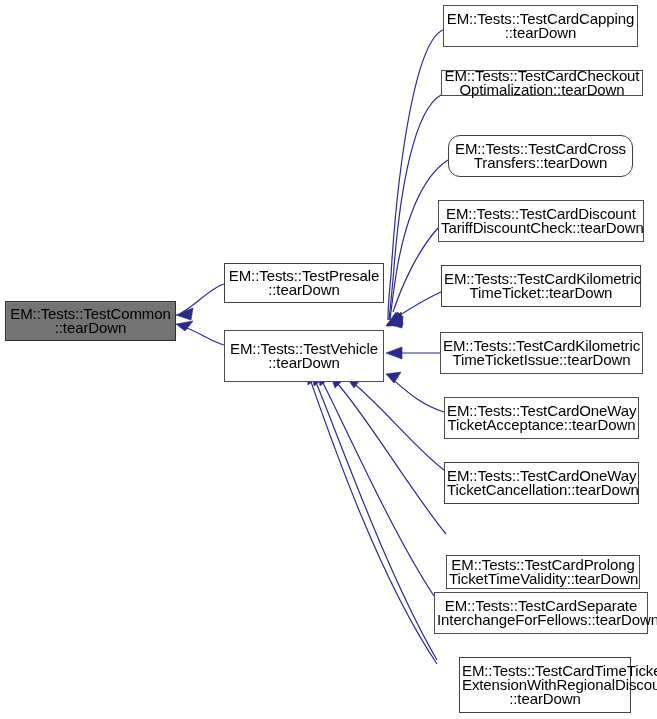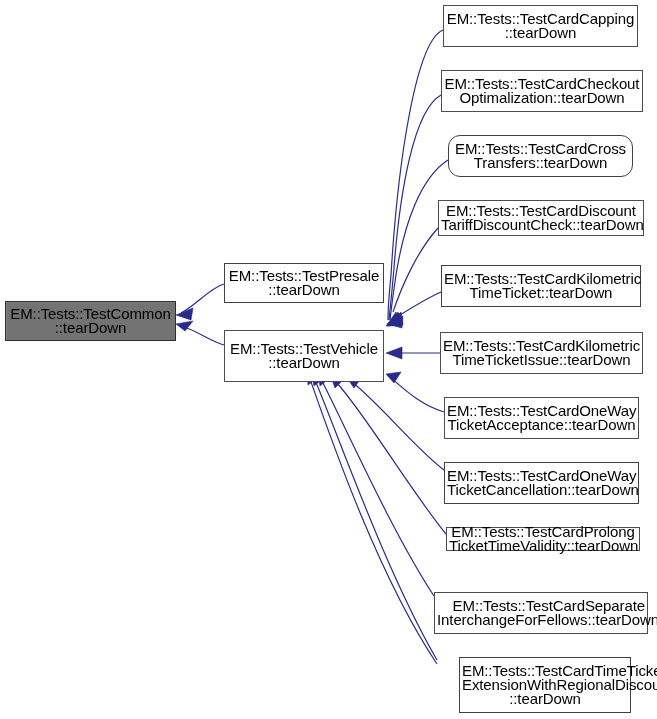--- a/index.html
+++ b/index.html
@@ -133,36 +133,36 @@
 
   <div id="node-layer">
       <div class="node root" style="left: 5px; top: 301px; width: 171px; height: 40px;"><span class="node-label">EM::Tests::TestCommon
 ::tearDown</span></div>
       <div class="node" style="left: 224px; top: 263px; width: 160px; height: 40px; text-align: center;"><span class="node-label">EM::Tests::TestPresale
 ::tearDown</span></div>
       <div class="node thick" style="left: 224px; top: 330px; width: 160px; height: 52px;"><span class="node-label">EM::Tests::TestVehicle
 ::tearDown</span></div>
       <div class="node thick" style="left: 443px; top: 5px; width: 195px; height: 42px;"><span class="node-label">EM::Tests::TestCardCapping
 ::tearDown</span></div>
-      <div class="node thick" style="left: 441px; top: 70px; width: 202px; height: 42px;"><span class="node-label">EM::Tests::TestCardCheckout
+      <div class="node thick" style="left: 441px; top: 70px; width: 202px; height: 26px;"><span class="node-label">EM::Tests::TestCardCheckout
 Optimalization::tearDown</span></div>
       <div class="node" style="left: 448px; top: 135px; width: 185px; height: 42px; border-radius: 12px;"><span class="node-label">EM::Tests::TestCardCross
 Transfers::tearDown</span></div>
-      <div class="node thick" style="left: 438px; top: 200px; width: 206px; height: 36px;"><span class="node-label">EM::Tests::TestCardDiscount
+      <div class="node thick" style="left: 438px; top: 200px; width: 206px; height: 42px;"><span class="node-label">EM::Tests::TestCardDiscount
 TariffDiscountCheck::tearDown</span></div>
       <div class="node" style="left: 441px; top: 265px; width: 200px; height: 42px;"><span class="node-label">EM::Tests::TestCardKilometric
 TimeTicket::tearDown</span></div>
       <div class="node thick" style="left: 440px; top: 332px; width: 203px; height: 42px;"><span class="node-label">EM::Tests::TestCardKilometric
 TimeTicketIssue::tearDown</span></div>
       <div class="node thick" style="left: 444px; top: 397px; width: 195px; height: 42px;"><span class="node-label">EM::Tests::TestCardOneWay
 TicketAcceptance::tearDown</span></div>
       <div class="node" style="left: 444px; top: 462px; width: 195px; height: 42px;"><span class="node-label">EM::Tests::TestCardOneWay
 TicketCancellation::tearDown</span></div>
-      <div class="node thick" style="left: 446px; top: 527px; width: 194px; height: 24px;"><span class="node-label">EM::Tests::TestCardProlong
+      <div class="node thick" style="left: 446px; top: 555px; width: 194px; height: 34px;"><span class="node-label">EM::Tests::TestCardProlong
 TicketTimeValidity::tearDown</span></div>
-      <div class="node thick" style="left: 434px; top: 592px; width: 214px; height: 42px; text-align: right;"><span class="node-label">EM::Tests::TestCardSeparate
+      <div class="node thick" style="left: 434px; top: 592px; width: 214px; height: 42px;"><span class="node-label">EM::Tests::TestCardSeparate
 InterchangeForFellows::tearDown</span></div>
       <div class="node" style="left: 459px; top: 657px; width: 172px; height: 56px;"><span class="node-label">EM::Tests::TestCardTimeTicket
 ExtensionWithRegionalDiscount
 ::tearDown</span></div>
     </div>
 
 </div>
 
 </body></html>

